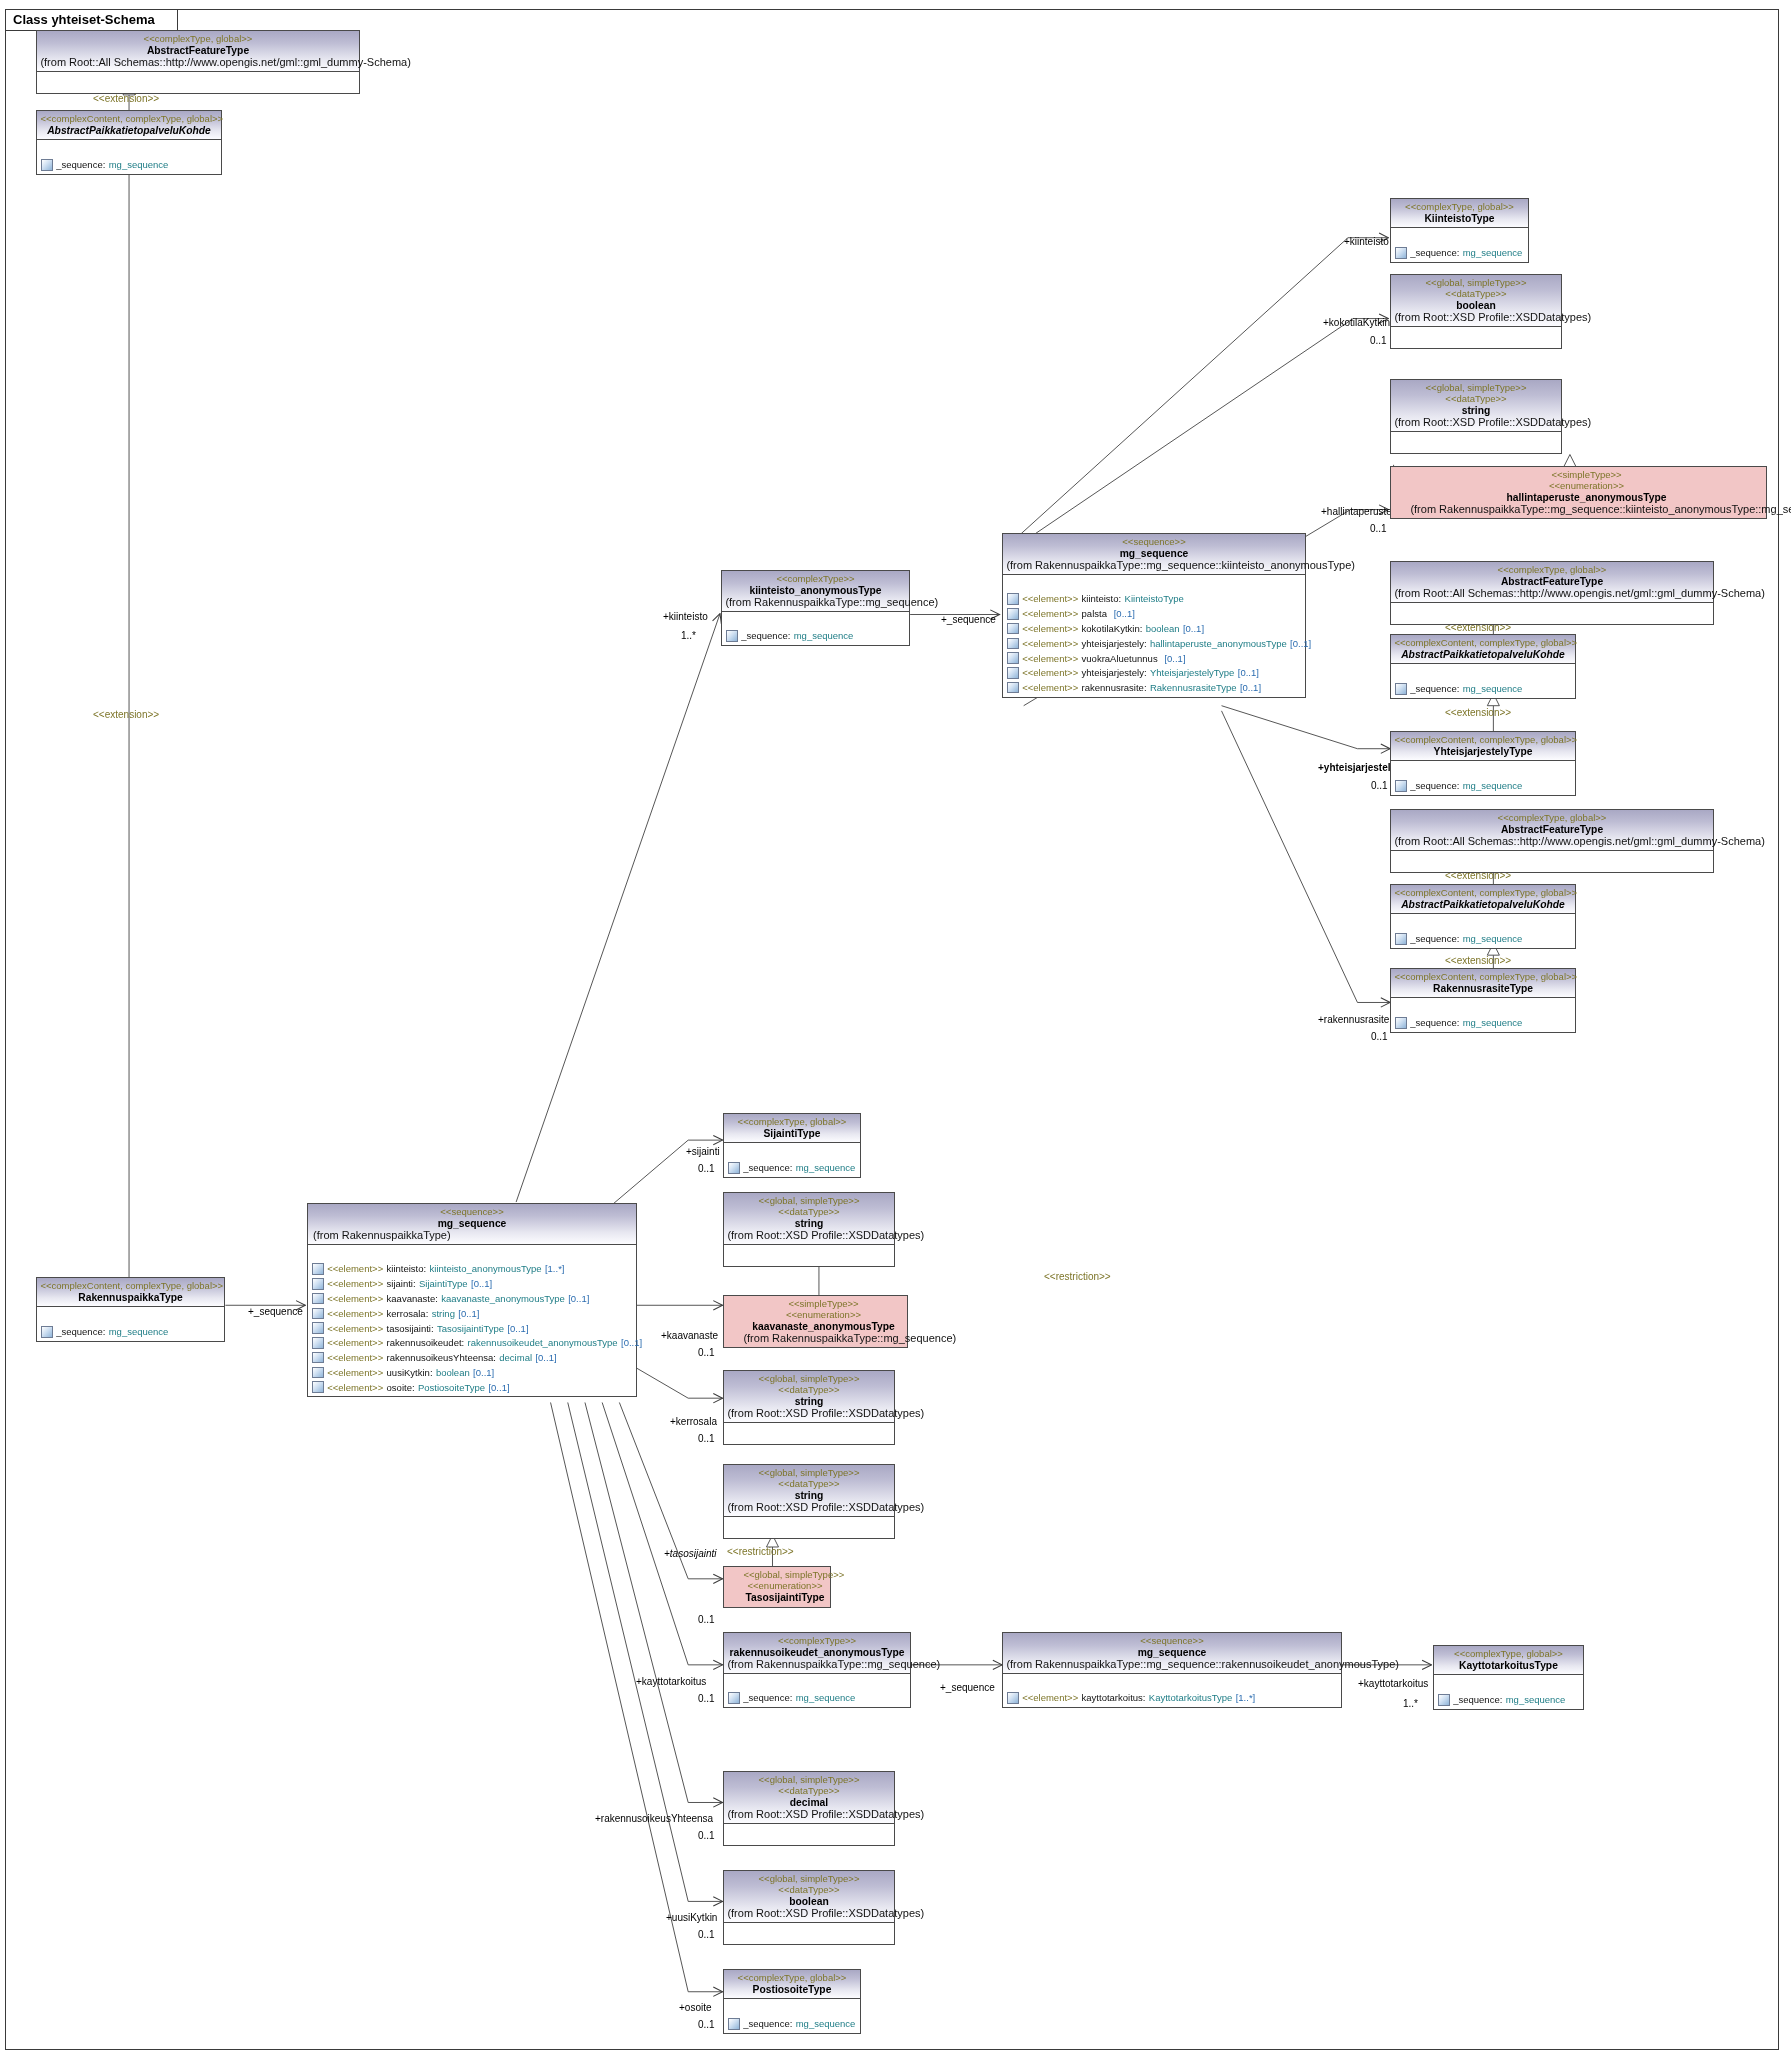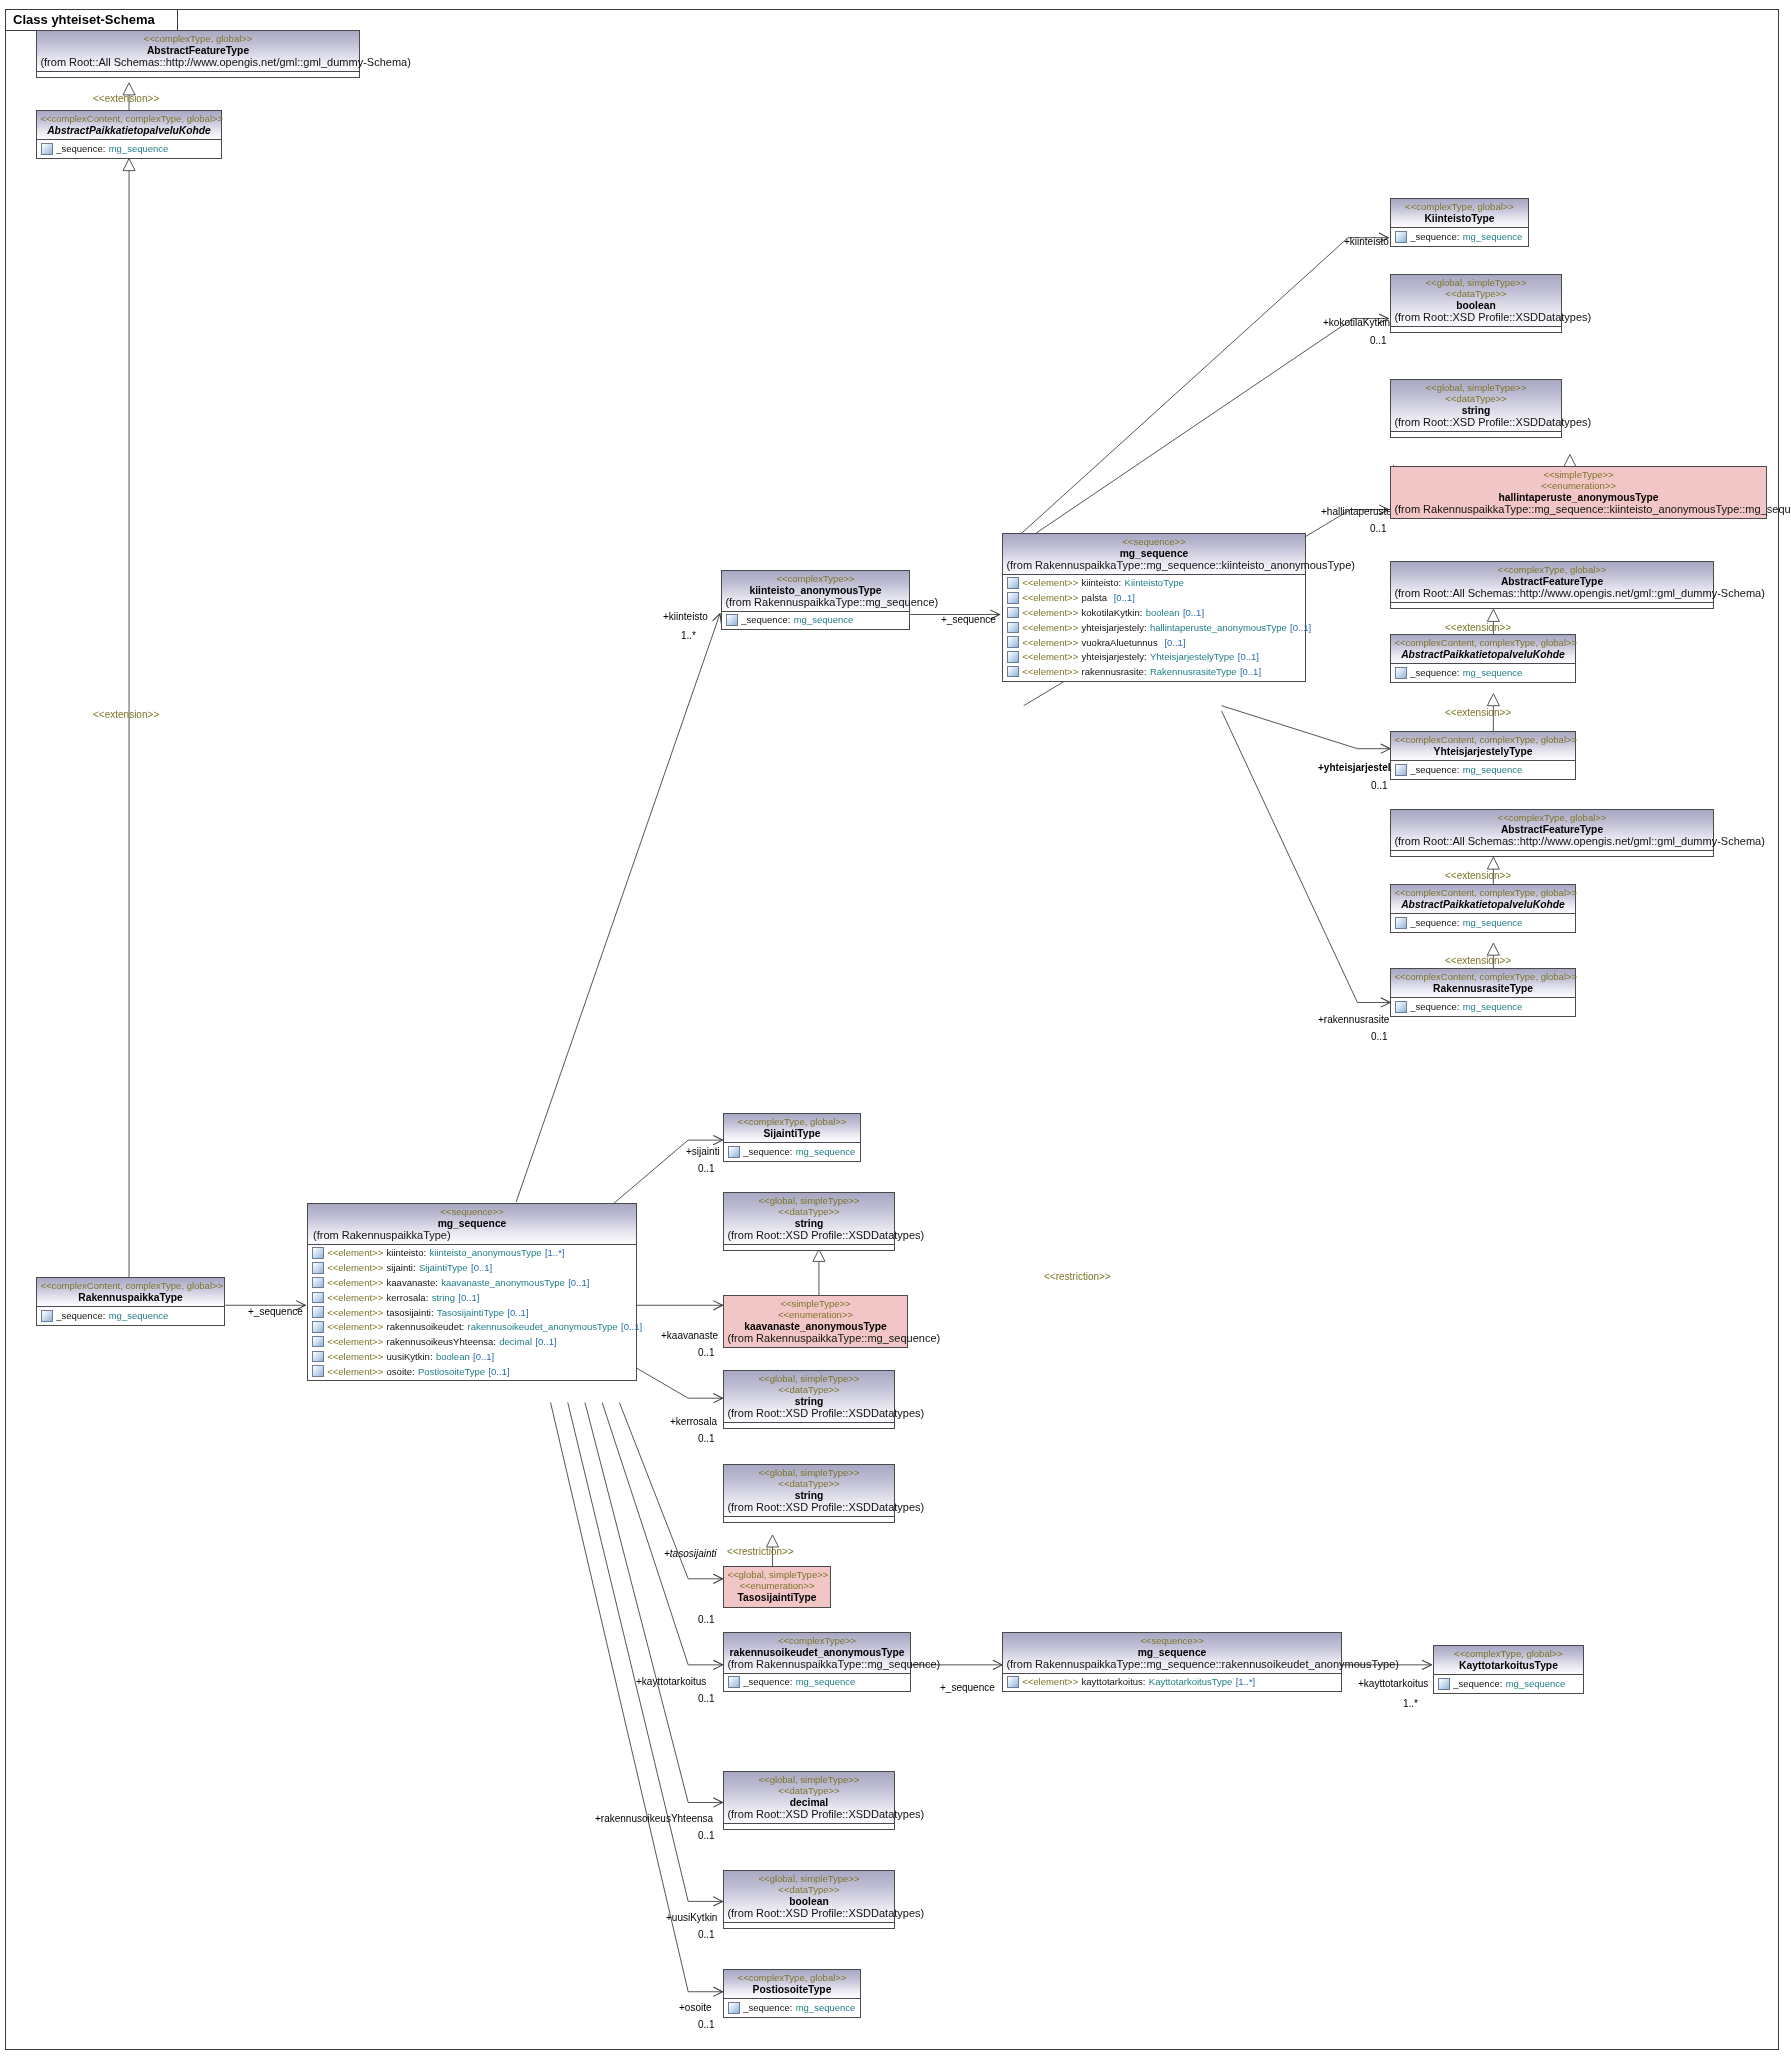--- a/index.html
+++ b/index.html
@@ -11,26 +11,26 @@
   .frame-tab{position:absolute;left:5.2px;top:8.6px;height:22.4px;border:0.9px solid #3a3a3a;border-bottom:0.9px solid #3a3a3a;background:#fff;
     padding:2.6px 22.4px 2.6px 6.9px;font-size:13px;font-weight:bold;color:#000;box-sizing:border-box;white-space:nowrap;}
   .frame-tab:after{content:"";position:absolute;right:0;top:0;width:0;height:0;border-top:22.4px solid #fff;border-right:15.5px solid transparent;}
 
   
   .node{position:absolute;border:0.9px solid #4a4a4a;box-sizing:border-box;background:#fff;}
   .hdr{background:linear-gradient(to bottom,#a9a8c4 0%,#bebdd4 30%,#e8e8f1 72%,#fcfcff 100%);
        border-bottom:0.9px solid #4a4a4a;padding:1.7px 3.4px 2.6px 3.4px;text-align:center;}
   .hdr.pink{background:#f2c6c6;border-bottom:0.9px solid #4a4a4a;}
   .node.pink{background:#f2c6c6;}
-  .node.pink .hdr{background:#f2c6c6;border-bottom:none;}
+  .node.pink .hdr{background:#f2c6c6;border-bottom:none;margin-left:16px;}
   .stereo{color:#7d7529;font-size:9.5px;line-height:11.2px;white-space:nowrap;}
   .nm{color:#000;font-weight:bold;font-size:10.3px;line-height:13px;white-space:nowrap;}
   .nm.ital{font-style:italic;}
   .frm{color:#111;font-size:11px;line-height:11.2px;white-space:nowrap;}
-  .compart{padding:0.9px 0 1.7px 0;}
+  .compart{padding:0.9px 0 1.7px 0;margin-top:16px;}
   .compart.empty{height:5.2px;padding:0;}
   .attr{display:flex;align-items:center;gap:3.4px;font-size:9.5px;line-height:13px;padding:0.9px 2.6px 0.9px 4.3px;white-space:nowrap;}
   .sqicon{flex:0 0 auto;width:9.5px;height:9.5px;border:0.9px solid #6e7c94;
     background:linear-gradient(135deg,#ffffff 0%,#cfe0f2 45%,#8fb4d8 100%);}
   .attr .plain{color:#111;}
   .attr .teal{color:#1f7d86;}
   .attr .el{color:#7d7529;}
   .attr .blue{color:#2b6cb0;}
 
   

